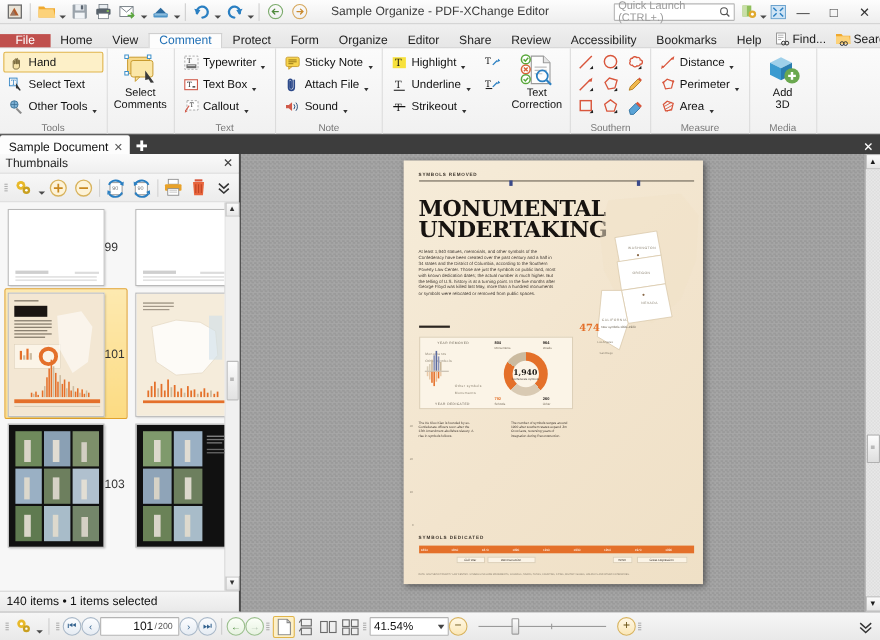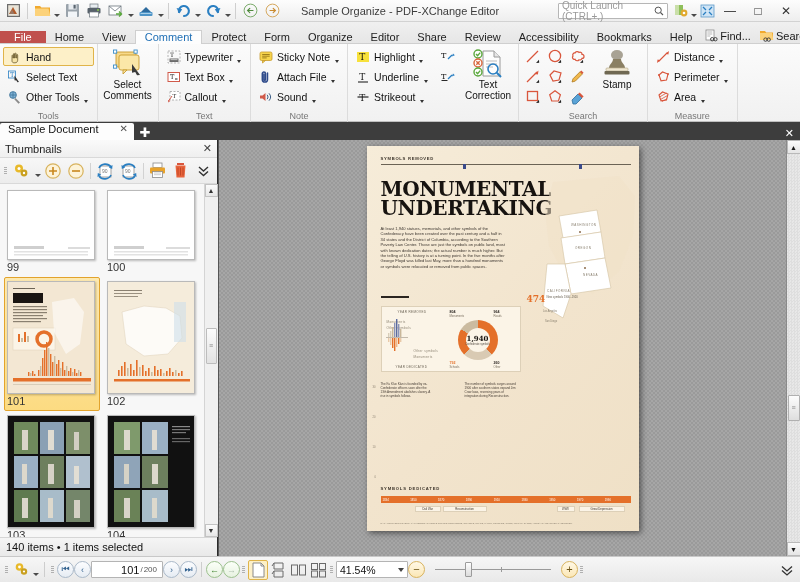--- a/index.html
+++ b/index.html
@@ -69,21 +69,21 @@
                  border-top:3px solid #333; margin-bottom:2px; }
   .rbig { display:flex; flex-direction:column; align-items:center; justify-content:flex-start;
           width:54px; padding-top:2px; font-size:10px; color:#111; text-align:center; line-height:11px; }
   .rbig .bic { height:30px; display:flex; align-items:center; justify-content:center; }
   .grid3 { display:grid; grid-template-columns:repeat(3,22px); grid-template-rows:repeat(3,20px); }
   .gcell { display:flex; align-items:center; justify-content:center; }
 
   
   .docTabs { height:18px; display:flex; align-items:flex-end; flex:none;
              background:#3d3d3d; position:relative; }
-  .docTab { height:17px; display:flex; align-items:flex-start; gap:21px; padding:0 6px 0 8px;
+  .docTab { height:17px; display:flex; align-items:flex-end; gap:5px; padding:0 6px 0 8px;
             background:#fdfdfd; font-size:11px; color:#111; border-top-left-radius:2px;
             border-top-right-radius:2px; }
   .docTab .x { font-size:10px; color:#555; }
   .tabplus { width:18px; height:15px; display:flex; align-items:center; justify-content:center;
              color:#fff; font-size:13px; margin-left:2px; }
   .docTabs .closeall { margin-left:auto; color:#fff; font-size:11px; padding-right:6px; }
 
   
   .work { flex:1; display:flex; min-height:0; background:#3d3d3d; }
 
@@ -94,21 +94,21 @@
               background:linear-gradient(#fafafa,#efefef); border-bottom:1px solid #d9d9d9; }
   .tpHeader .t { font-size:11px; color:#222; }
   .tpHeader .x { margin-left:auto; font-size:11px; color:#444; }
   .tpTools { height:26px; display:flex; align-items:center; gap:1px; padding:0 2px;
              background:linear-gradient(#f7f7f7,#ececec); border-bottom:1px solid #d9d9d9; }
   .tbi { width:24px; height:22px; display:flex; align-items:center; justify-content:center; }
   .tbsep { width:1px; height:16px; background:#d2d2d2; margin:0 2px; }
   .thumbScrollWrap { flex:1; display:flex; min-height:0; background:#f7f7f7; }
   .thumbGrid { flex:1; overflow:hidden; padding:2px 4px 0 4px;
                display:grid; grid-template-columns:1fr 1fr; gap:0px 4px; align-content:start; }
-  .thumbCell { display:flex; flex-direction:column; align-items:flex-start; padding:3px 2px 1px 2px;
+  .thumbCell { display:flex; flex-direction:row; align-items:center; padding:3px 2px 1px 2px;
                border:1px solid transparent; border-radius:2px; }
   .thumbCell.sel { background:linear-gradient(#fde9b0,#fcdb82); border:1px solid #e2a32c; }
   .thumbImg { width:88px; height:113px; background:#fff; border:1px solid #b9b9b9;
               box-shadow:1px 1px 2px rgba(0,0,0,.25); overflow:hidden; position:relative; }
   .thumbImg.half { height:70px; }
   .thumbNo { font-size:11px; color:#333; line-height:14px; height:15px; }
   .thumbScroll { width:13px; background:#ededed; border-left:1px solid #d4d4d4;
                  display:flex; flex-direction:column; align-items:center; }
   .sbArrow { width:13px; height:13px; display:flex; align-items:center; justify-content:center;
              background:linear-gradient(#fbfbfb,#e7e7e7); border:1px solid #c3c3c3; font-size:7px; color:#333; }
@@ -674,34 +674,22 @@
                 <path d="M11 14l3.2-.2-.2-3z" fill="#222"></path>
               </svg>
             </div>
           <div class="gcell">
               <svg width="17" height="16" viewBox="0 0 17 16">
                 <path d="M3 11l6-6 4 4-6 6H4z" fill="#5aa3d6" stroke="#2f6f9e" stroke-width=".8"></path>
                 <path d="M9 5l4 4 1.6-1.6-4-4z" fill="#d9563c"></path>
               </svg>
             </div>
         </div>
-        <div class="rbig">
-          <span class="bic">
-            <svg width="30" height="30" viewBox="0 0 30 30">
-              <ellipse cx="15" cy="6" rx="6" ry="5" fill="#a8a294"></ellipse>
-              <path d="M11 10c0 4-4 5-4 9h16c0-4-4-5-4-9z" fill="#8a7f63"></path>
-              <rect x="4" y="19" width="22" height="3" rx="1" fill="#efe7d2" stroke="#b9ad8e" stroke-width=".7"></rect>
-              <rect x="2.5" y="22" width="25" height="3.5" rx="1" fill="#6f6852"></rect>
-            </svg>
-          </span>
-          <span>Stamp</span>
-          <span class="cd"><i></i></span>
-        </div>
-      </div>
-      <div class="rglabel">Search</div>
+      </div>
+      <div class="rglabel">Southern</div>
     </div>
 
     <div class="rgroup">
       <div class="rgbody">
         <div class="rcol">
           <div class="ritem">
             <span class="ic">
               <svg width="14" height="14" viewBox="0 0 14 14">
                   <path d="M2.5 11.5L11.5 2.5" stroke="#d9563c" stroke-width="1.1"></path>
                   <path d="M1 13l.6-3.4 2.8.6z" fill="#d9563c"></path>
@@ -736,20 +724,38 @@
             <span>Area</span>
             <span class="cd">
                 <i></i>
               </span>
           </div>
         </div>
       </div>
       <div class="rglabel">Measure</div>
     </div>
 
+    <div class="rgroup">
+      <div class="rgbody">
+        <div class="rbig">
+          <span class="bic">
+            <svg width="32" height="30" viewBox="0 0 32 30">
+              <path d="M4 8l10-5 10 5-10 5z" fill="#9fd0ea"></path>
+              <path d="M4 8v11l10 5V13z" fill="#3b9bd0"></path>
+              <path d="M24 8v11l-10 5V13z" fill="#2a7db0"></path>
+              <circle cx="24" cy="20" r="7" fill="#6aa84f"></circle>
+              <path d="M24 16.5v7M20.5 20h7" stroke="#fff" stroke-width="2.2"></path>
+            </svg>
+          </span>
+          <span>Add</span>
+          <span>3D</span>
+        </div>
+      </div>
+      <div class="rglabel">Media</div>
+    </div>
 
     <div class="rgroup" style="flex:1;">
       
       
     </div>
   </div>
 
   <div class="docTabs">
     <div class="docTab">
       <span>Sample Document</span>

